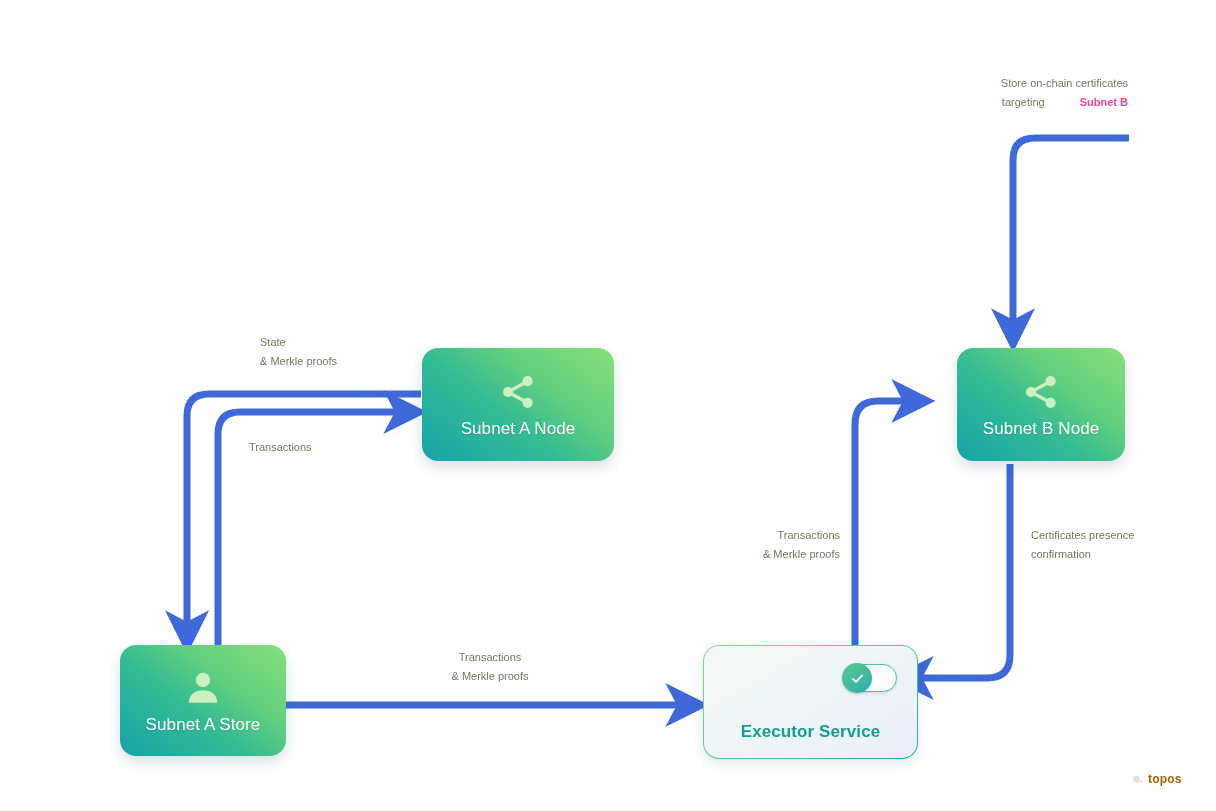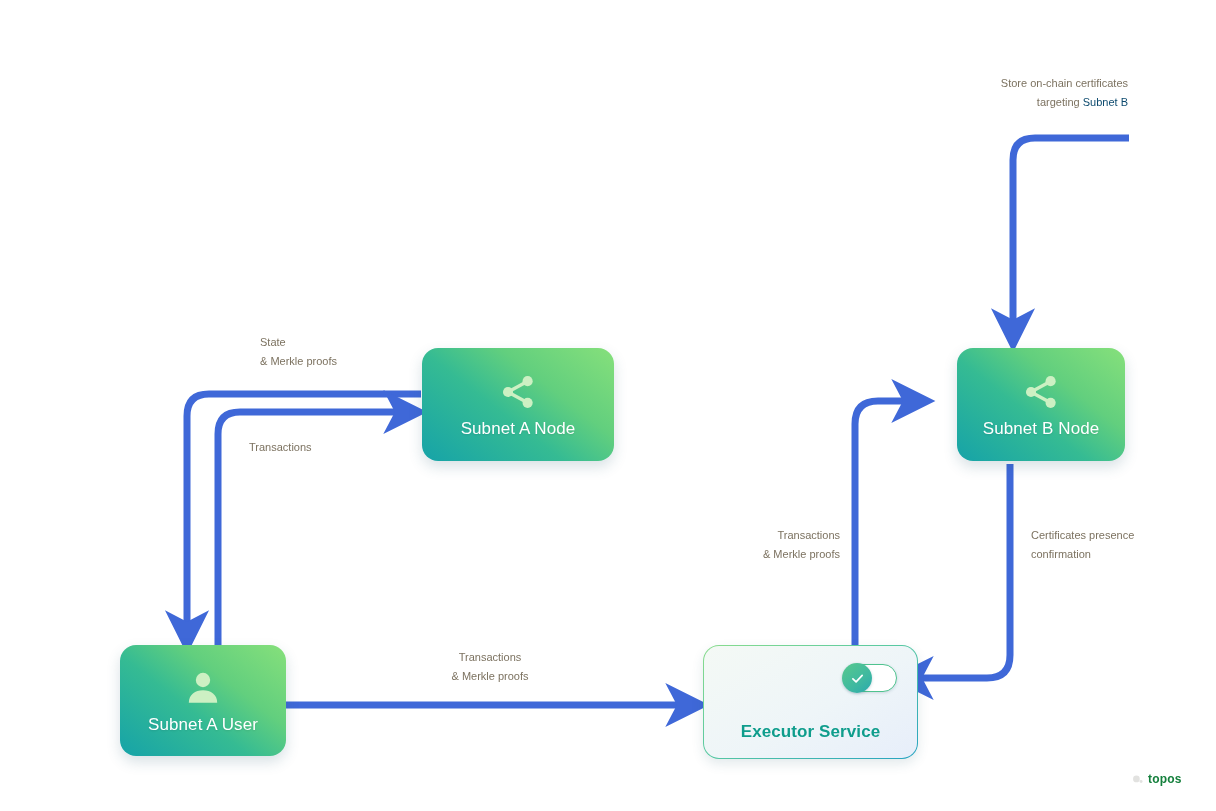--- a/index.html
+++ b/index.html
@@ -109,36 +109,37 @@
 
   
   .edge-label {
     position: absolute;
     color: #7c7260;
     font-size: 11px;
     line-height: 19px;
     white-space: pre-line;
   }
   .edge-label b {
-    font-weight: 400;
-    color: #0c4a6e;
+    font-weight: 700;
+    color: #ec4899;
+    margin-left: 32px;
   }
   .lbl-left  { text-align: left; }
   .lbl-right { text-align: right; }
   .lbl-center{ text-align: center; }
 
   
   #watermark {
     position: absolute;
     left: 1131px;
     top: 772px;
     display: flex;
     align-items: center;
     gap: 4px;
-    color: #15803d;
+    color: #a16207;
     font-size: 12px;
     font-weight: 600;
     letter-spacing: 0.2px;
   }
 </style>
 </head>
 <body>
 
 <div id="canvas">
 
@@ -192,21 +193,21 @@
       <path d="M8.6 10.7 L15.2 7.1 M8.6 13.3 L15.2 16.9" stroke="#cdf0c3" stroke-width="1.9" stroke-linecap="round"></path>
     </svg>
     <div class="node-label">Subnet B Node</div>
   </div>
 
   <div class="node node-gradient" style="left:120px; top:645px; width:166px; height:111px;">
     <svg class="node-icon" viewBox="0 0 24 24" fill="none" xmlns="http://www.w3.org/2000/svg">
       <circle cx="12" cy="7.4" r="4.1" fill="#cdf0c3"></circle>
       <path d="M3.9 20.4 C3.9 15.8 7.5 13.3 12 13.3 C16.5 13.3 20.1 15.8 20.1 20.4 Z" fill="#cdf0c3"></path>
     </svg>
-    <div class="node-label">Subnet A User</div>
+    <div class="node-label">Subnet A Store</div>
   </div>
 
   <div id="executor-service-rounded"></div>
   <div id="executor-label">Executor Service</div>
 
   <div id="toggle-switch"></div>
   <div id="toggle-knob">
     <svg width="17" height="17" viewBox="0 0 24 24" fill="none" xmlns="http://www.w3.org/2000/svg">
       <path d="M5.5 12.4 L10 16.8 L18.6 7.6" stroke="#ffffff" stroke-width="2.4" stroke-linecap="round" stroke-linejoin="round"></path>
     </svg>

